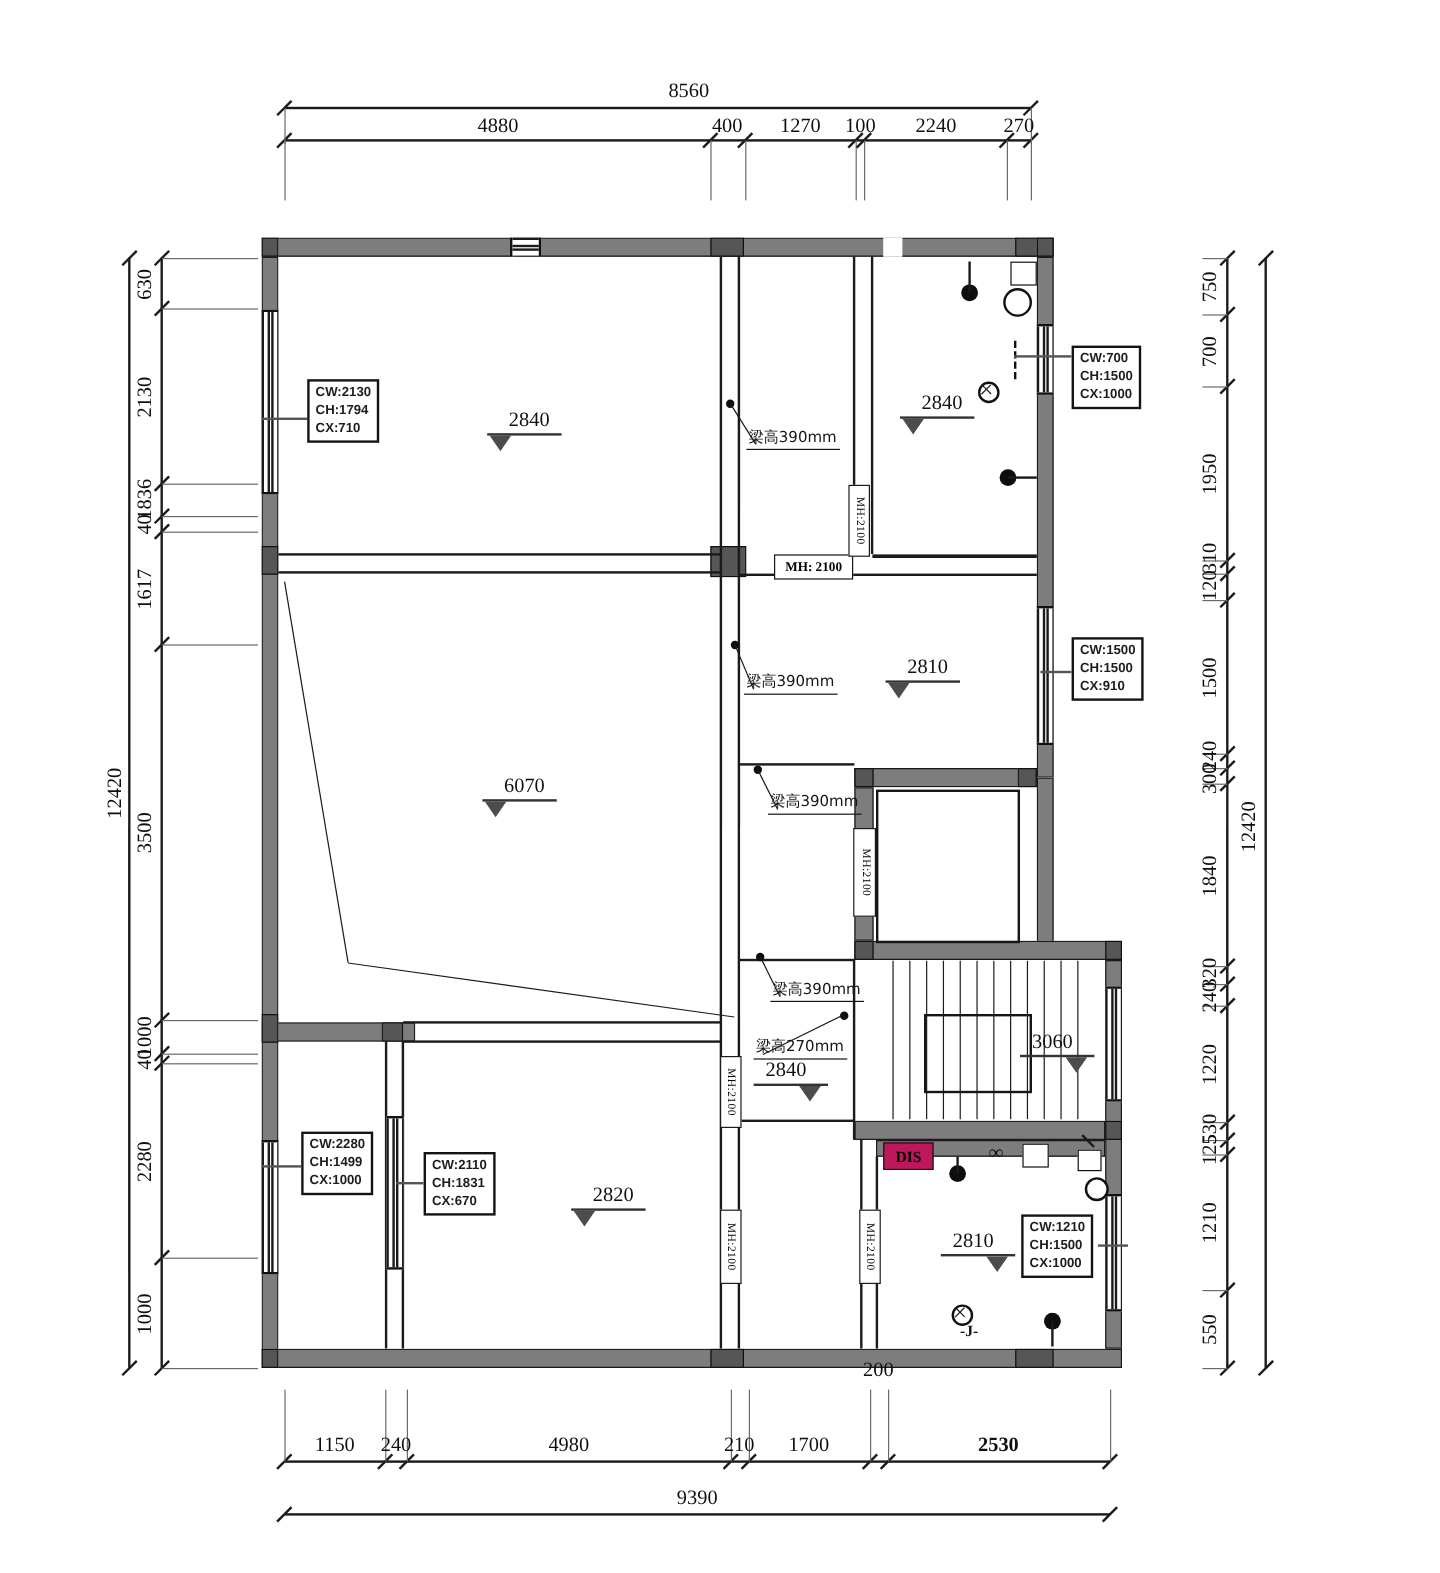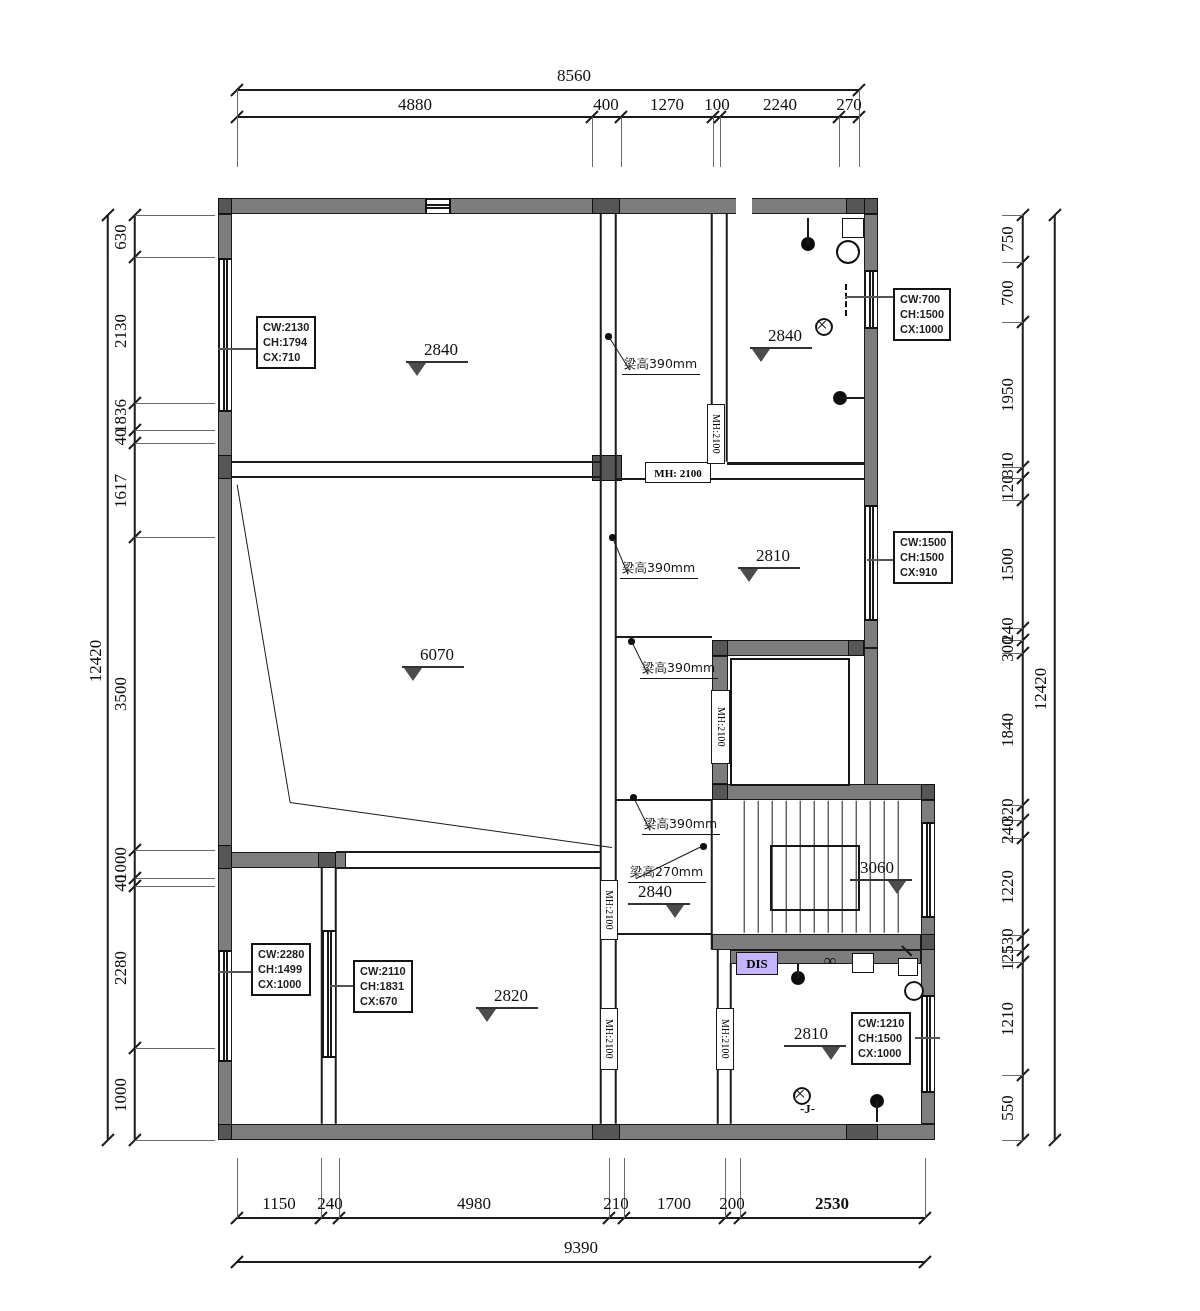--- a/index.html
+++ b/index.html
@@ -26,21 +26,21 @@
         padding:0 3px 1px 2px;white-space:nowrap;z-index:5;
         font-family:"DejaVu Sans","Liberation Serif",serif}
   .mhv{position:absolute;background:#fff;border:1px solid #1b1b1b;display:flex;
        align-items:center;justify-content:center;z-index:4}
   .mhv span{font-size:9.5px;white-space:nowrap;transform:rotate(90deg);letter-spacing:.4px}
   .mhh{position:absolute;background:#fff;border:1.5px solid #141414;font-weight:bold;
        font-size:11px;display:flex;align-items:center;justify-content:center;z-index:4}
   .circ{position:absolute;border:2px solid #111;border-radius:50%;background:#fff}
   .dot{position:absolute;background:#0d0d0d;border-radius:50%}
   .sym{position:absolute;color:#111;white-space:nowrap}
-  .disbox{position:absolute;background:#c4b5fd;border:1.5px solid #141414;font-weight:bold;
+  .disbox{position:absolute;background:#be185d;border:1.5px solid #141414;font-weight:bold;
           font-size:13px;display:flex;align-items:center;justify-content:center;z-index:5}
   .dashv{position:absolute;border-left:2.5px dashed #111}
 </style>
 </head>
 <body>
 
 <div class="canvas" id="root">
     <div class="wall" style="left: 218px; top: 198px; width: 660px; height: 16px;"></div>
     <div class="wall" style="left: 218px; top: 214px; width: 14px; height: 926px;"></div>
     <div class="wall" style="left: 864px; top: 214px; width: 14px; height: 434px;"></div>
@@ -293,21 +293,21 @@
     <div class="ext" style="left: 725px; top: 1158px; width: 1px; height: 60px;"></div>
     <div class="ln" style="left: 734px; top: 1222.9px; width: 16.9706px; height: 2.2px; transform: rotate(-0.785398rad); background: rgb(27, 27, 27);"></div>
     <div class="ext" style="left: 740px; top: 1158px; width: 1px; height: 60px;"></div>
     <div class="ln" style="left: 919px; top: 1222.9px; width: 16.9706px; height: 2.2px; transform: rotate(-0.785398rad); background: rgb(27, 27, 27);"></div>
     <div class="ext" style="left: 925px; top: 1158px; width: 1px; height: 60px;"></div>
     <div class="dimtext " style="left: 244px; top: 1194px; width: 70px;">1150</div>
     <div class="dimtext " style="left: 295px; top: 1194px; width: 70px;">240</div>
     <div class="dimtext " style="left: 439px; top: 1194px; width: 70px;">4980</div>
     <div class="dimtext " style="left: 581px; top: 1194px; width: 70px;">210</div>
     <div class="dimtext " style="left: 639px; top: 1194px; width: 70px;">1700</div>
-    <div class="dimtext " style="left: 697px; top: 1194px; width: 70px;">200</div>
+    <div class="dimtext " style="left: 697px; top: 1132px; width: 70px;">200</div>
     <div class="dimtext " style="left: 797px; top: 1194px; width: 70px; font-weight: bold;">2530</div>
     <div class="ln" style="left: 237px; top: 1261.25px; width: 688px; height: 1.5px; transform: rotate(0rad); background: rgb(27, 27, 27);"></div>
     <div class="ln" style="left: 231px; top: 1266.9px; width: 16.9706px; height: 2.2px; transform: rotate(-0.785398rad); background: rgb(27, 27, 27);"></div>
     <div class="ln" style="left: 919px; top: 1266.9px; width: 16.9706px; height: 2.2px; transform: rotate(-0.785398rad); background: rgb(27, 27, 27);"></div>
     <div class="dimtext " style="left: 536px; top: 1238px; width: 90px;">9390</div>
     <div class="ln" style="left: 108px; top: 214.25px; width: 925px; height: 1.5px; transform: rotate(1.5708rad); background: rgb(27, 27, 27);"></div>
     <div class="ln" style="left: 102px; top: 219.9px; width: 16.9706px; height: 2.2px; transform: rotate(-0.785398rad); background: rgb(27, 27, 27);"></div>
     <div class="ln" style="left: 102px; top: 1144.9px; width: 16.9706px; height: 2.2px; transform: rotate(-0.785398rad); background: rgb(27, 27, 27);"></div>
     <div class="dimtext vert" style="left: 46px; top: 651px; width: 100px;">12420</div>
     <div class="ln" style="left: 135px; top: 214.25px; width: 925px; height: 1.5px; transform: rotate(1.5708rad); background: rgb(27, 27, 27);"></div>

